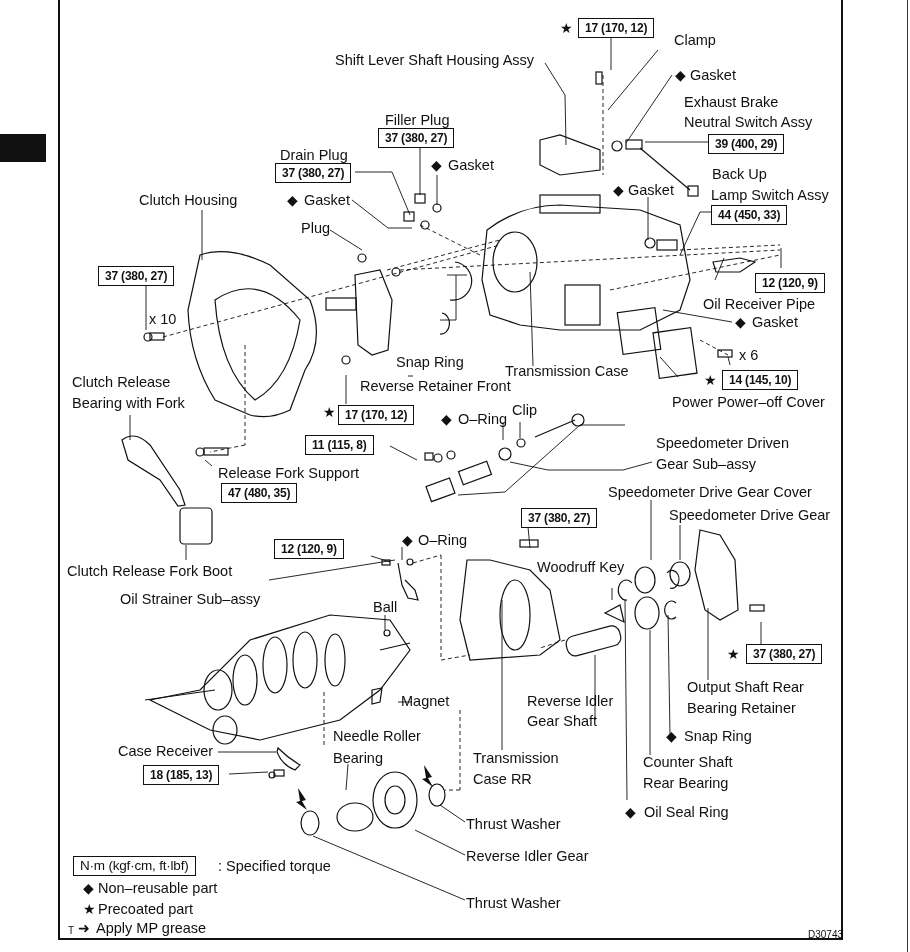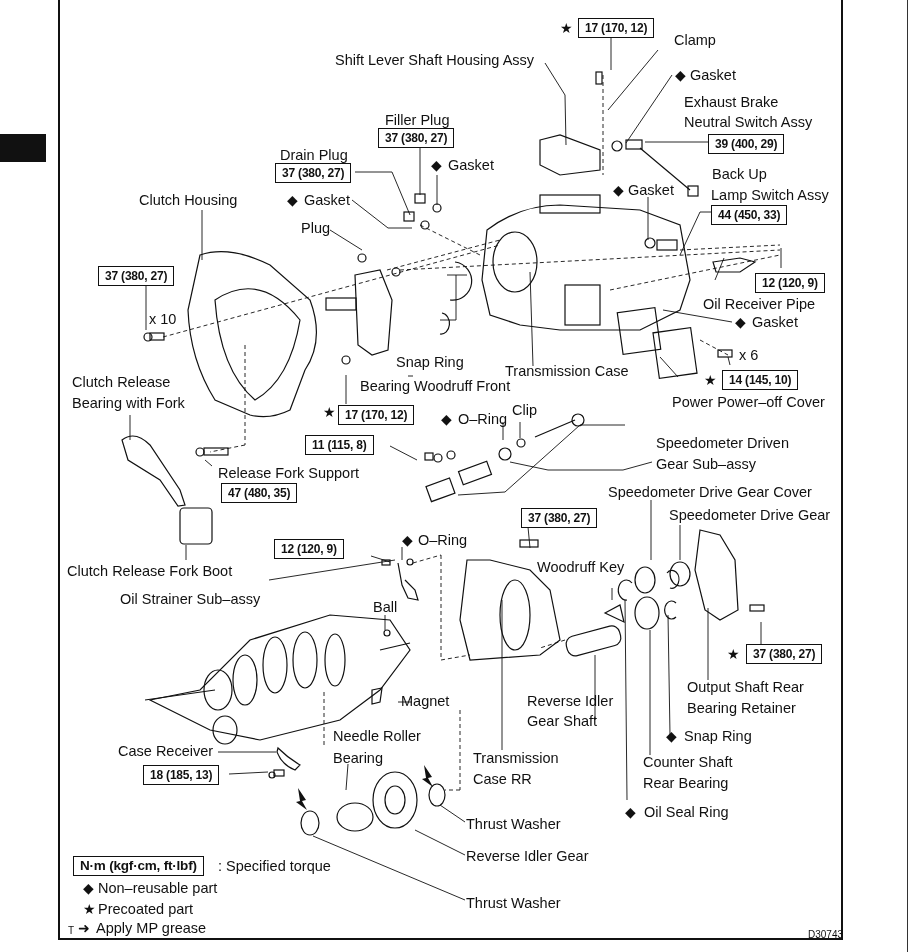--- a/index.html
+++ b/index.html
@@ -260,21 +260,21 @@
 <span class="lbl" style="left:703px;top:296px">Oil Receiver Pipe</span>
 <span class="lbl" style="left:149px;top:311px">x 10</span>
 <span class="sym" style="left:735px;top:314px">◆</span>
 <span class="lbl" style="left:752px;top:314px">Gasket</span>
 <span class="lbl" style="left:739px;top:347px">x 6</span>
 <span class="lbl" style="left:396px;top:354px">Snap Ring</span>
 <span class="lbl" style="left:505px;top:363px">Transmission Case</span>
 <span class="sym" style="left:704px;top:372px">★</span>
 <span class="tq" style="left:722px;top:370px">14 (145, 10)</span>
 <span class="lbl" style="left:72px;top:374px">Clutch Release</span>
-<span class="lbl" style="left:360px;top:378px">Bearing Woodruff Front</span>
+<span class="lbl" style="left:360px;top:378px">Reverse Retainer Front</span>
 <span class="lbl" style="left:672px;top:394px">Power Power–off Cover</span>
 <span class="lbl" style="left:72px;top:395px">Bearing with Fork</span>
 <span class="sym" style="left:323px;top:404px">★</span>
 <span class="tq" style="left:338px;top:405px">17 (170, 12)</span>
 <span class="lbl" style="left:512px;top:402px">Clip</span>
 <span class="sym" style="left:441px;top:411px">◆</span>
 <span class="lbl" style="left:458px;top:411px">O–Ring</span>
 <span class="tq" style="left:305px;top:435px">11 (115, 8)</span>
 <span class="lbl" style="left:656px;top:435px">Speedometer Driven</span>
 <span class="lbl" style="left:656px;top:456px">Gear Sub–assy</span>
@@ -306,21 +306,21 @@
 <span class="lbl" style="left:643px;top:754px">Counter Shaft</span>
 <span class="tq" style="left:143px;top:765px">18 (185, 13)</span>
 <span class="lbl" style="left:473px;top:771px">Case RR</span>
 <span class="lbl" style="left:643px;top:775px">Rear Bearing</span>
 <span class="sym" style="left:625px;top:804px">◆</span>
 <span class="lbl" style="left:644px;top:804px">Oil Seal Ring</span>
 <span class="lbl" style="left:466px;top:816px">Thrust Washer</span>
 <span class="lbl" style="left:466px;top:848px">Reverse Idler Gear</span>
 <span class="lbl" style="left:466px;top:895px">Thrust Washer</span>
 
-<span class="tq" style="left:73px;top:856px;font-weight:bold;font-size:13.5px">N·m (kgf·cm, ft·lbf)</span>
+<span class="tq" style="left:73px;top:856px;font-weight:normal;font-size:13.5px">N·m (kgf·cm, ft·lbf)</span>
 <span class="lbl" style="left:218px;top:858px">: Specified torque</span>
 <span class="sym" style="left:83px;top:880px">◆</span>
 <span class="lbl" style="left:98px;top:880px">Non–reusable part</span>
 <span class="sym" style="left:83px;top:901px">★</span>
 <span class="lbl" style="left:98px;top:901px">Precoated part</span>
 <span class="code" style="left:68px;top:925px">T</span>
 <span class="sym" style="left:78px;top:920px">➜</span>
 <span class="lbl" style="left:96px;top:920px">Apply MP grease</span>
 <span class="code" style="left:808px;top:929px">D30743</span>
 

